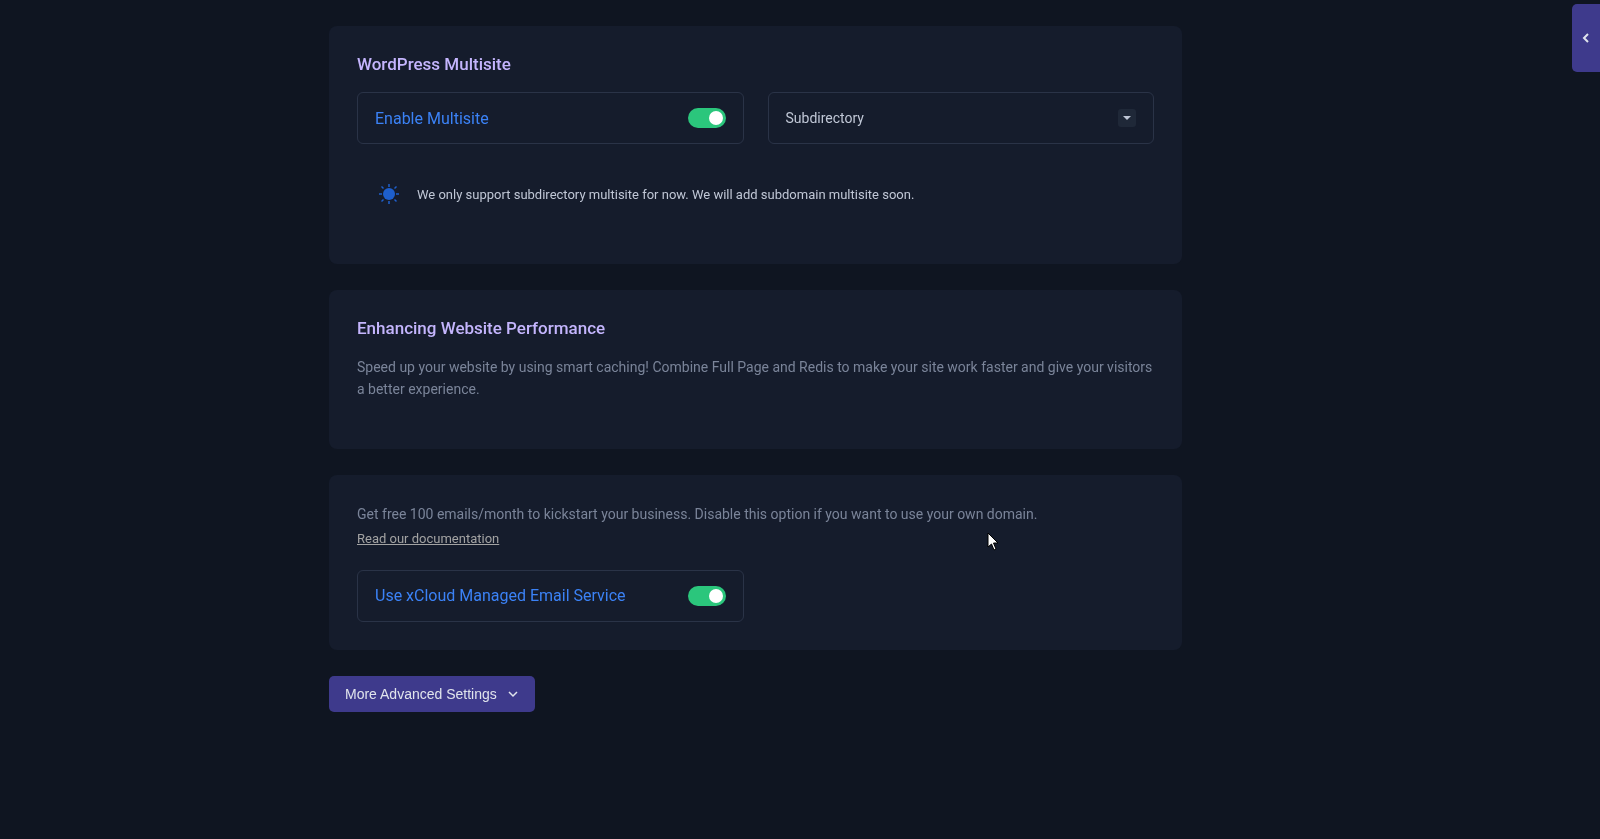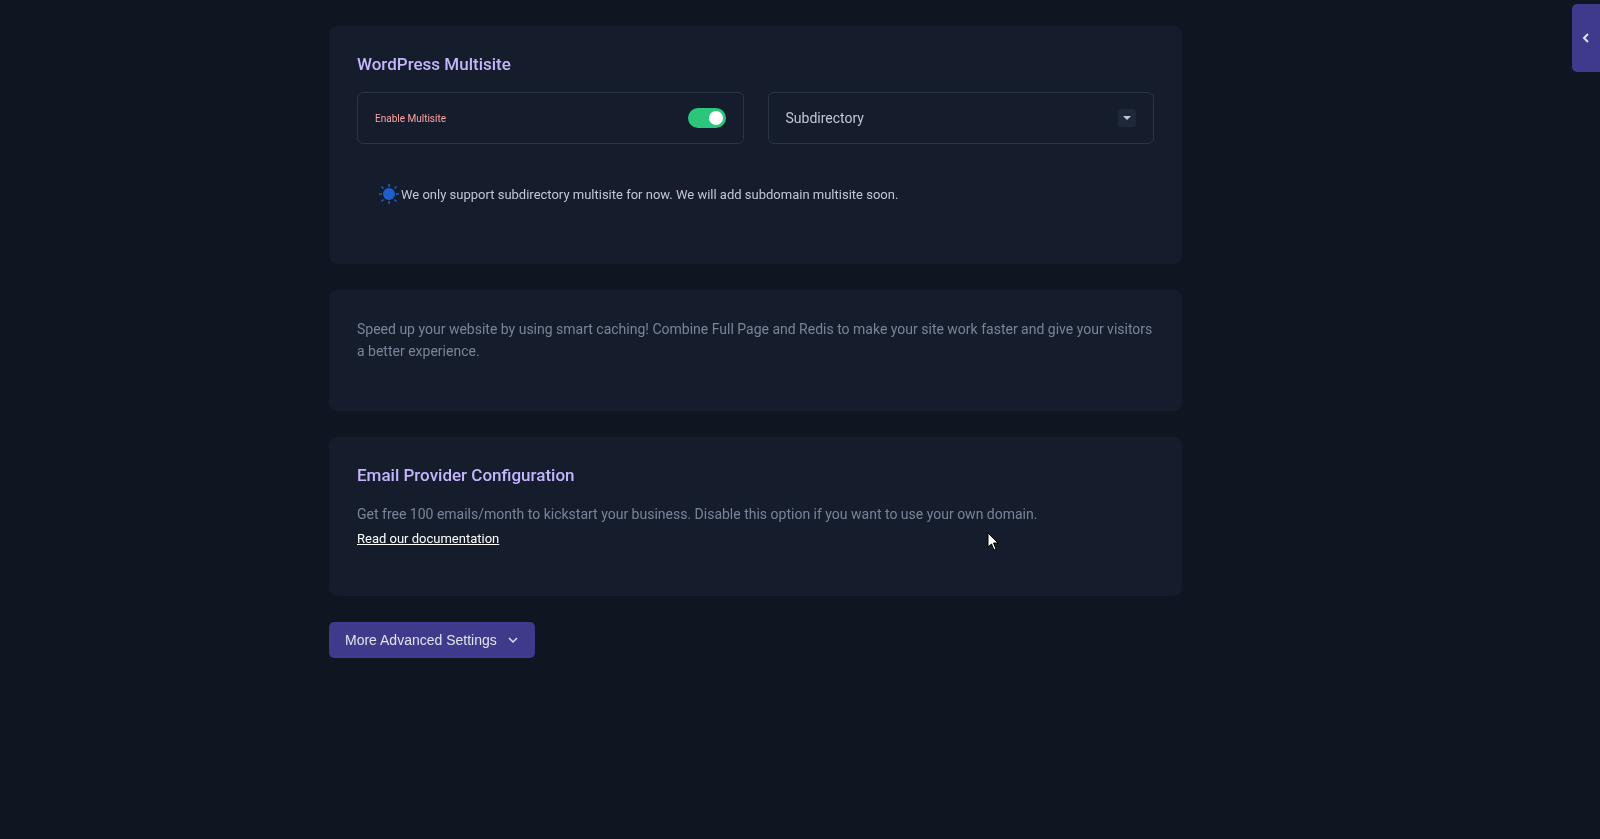--- a/index.html
+++ b/index.html
@@ -65,22 +65,22 @@
       display: flex;
       align-items: center;
       justify-content: space-between;
       border: 1px solid #2a3347;
       border-radius: 6px;
       padding: 15px 17px;
       background-color: transparent;
     }
     
     .toggle-label {
-      font-size: 10px;
-      color: #fca5a5;
+      font-size: 16px;
+      color: #3b82f6;
       font-weight: 400;
     }
     
     .toggle-switch {
       position: relative;
       width: 38px;
       height: 20px;
       background-color: #2bc67c;
       border-radius: 20px;
       cursor: pointer;
@@ -126,38 +126,39 @@
     
     .select-arrow svg {
       width: 10px;
       height: 10px;
       fill: #c0c7d6;
     }
     
     .info-panel {
       display: flex;
       align-items: center;
+      gap: 16px;
       padding: 20px 20px 30px 20px;
       margin-top: 18px;
     }
     
     .info-icon {
       width: 24px;
       height: 24px;
       flex-shrink: 0;
     }
     
     .info-text {
       font-size: 13px;
       color: #c0c7d6;
     }
     
     .doc-link {
       font-size: 13px;
-      color: #ffffff;
+      color: #a3a3a3;
       text-decoration: underline;
       cursor: pointer;
       display: inline-block;
       margin-top: 4px;
     }
     
     .advanced-button {
       display: inline-flex;
       align-items: center;
       gap: 10px;
@@ -252,32 +253,38 @@
           <line x1="4.5" y1="19.5" x2="6.5" y2="17.5" stroke="#1e5fcc" stroke-width="1.5"></line>
           <line x1="17.5" y1="6.5" x2="19.5" y2="4.5" stroke="#1e5fcc" stroke-width="1.5"></line>
         </svg>
       </div>
       <span class="info-text">We only support subdirectory multisite for now. We will add subdomain multisite soon.</span>
     </div>
   </div>
 
   
   <div class="card">
+    <h2 class="card-title">Enhancing Website Performance</h2>
     <p class="card-description">Speed up your website by using smart caching! Combine Full Page and Redis to make your site work faster and give your visitors a better experience.</p>
 
   </div>
 
   
   <div class="card">
-    <h2 class="card-title">Email Provider Configuration</h2>
     <p class="card-description" style="margin-bottom: 18px;">
       <span>Get free 100 emails/month to kickstart your business. Disable this option if you want to use your own domain.</span><br>
       <a class="doc-link">Read our documentation</a>
     </p>
 
+    <div class="toggle-row" style="margin-top: 20px;">
+      <div class="toggle-box" style="flex: 0 0 calc(50% - 12px);">
+        <span class="toggle-label">Use xCloud Managed Email Service</span>
+        <div class="toggle-switch"></div>
+      </div>
+    </div>
   </div>
 
   
   <button class="advanced-button">
     <span>More Advanced Settings</span>
     <svg viewBox="0 0 12 12">
         <path d="M2 4 L6 8 L10 4" fill="none" stroke="#e0e4ec" stroke-width="1.5"></path>
       </svg>
   </button>
 

